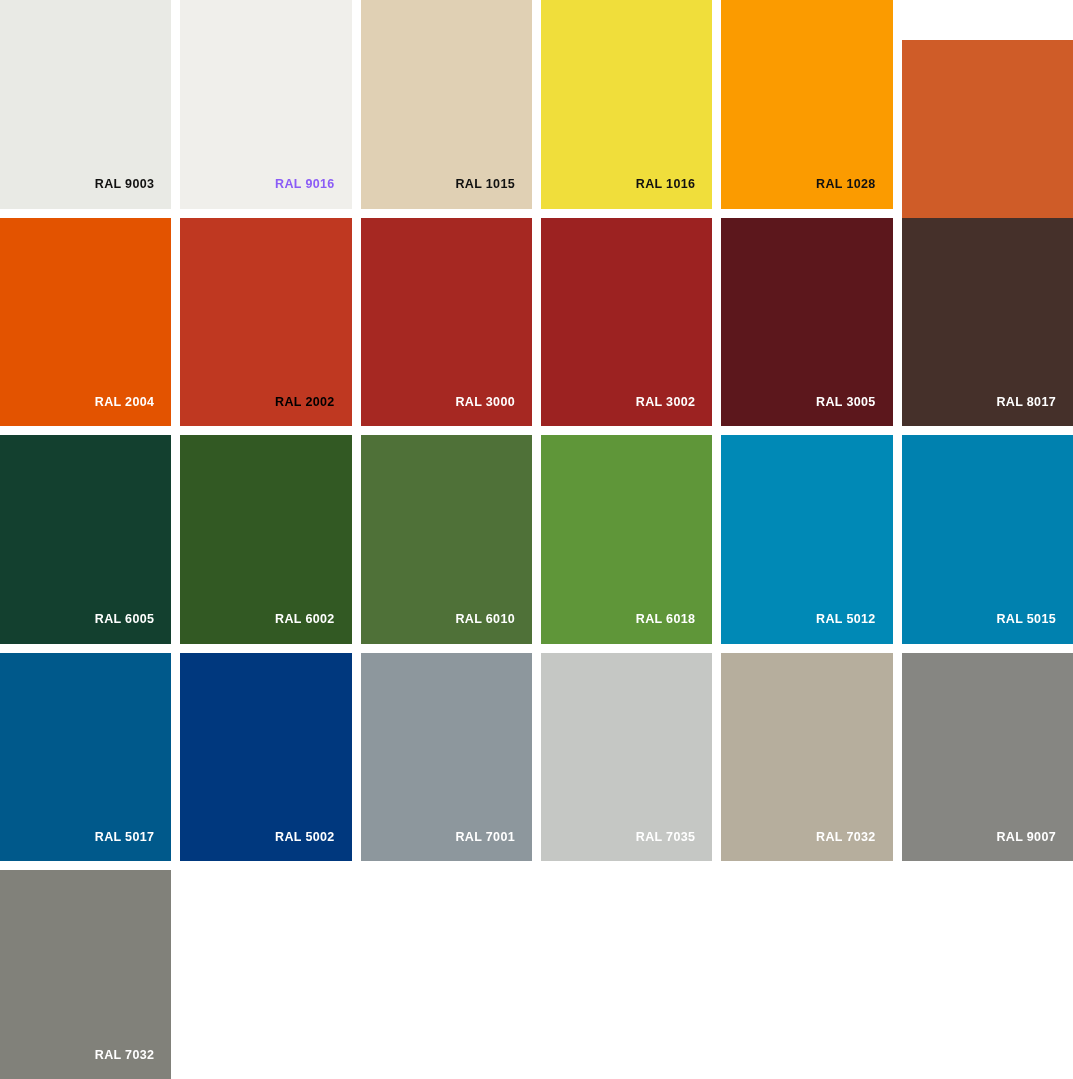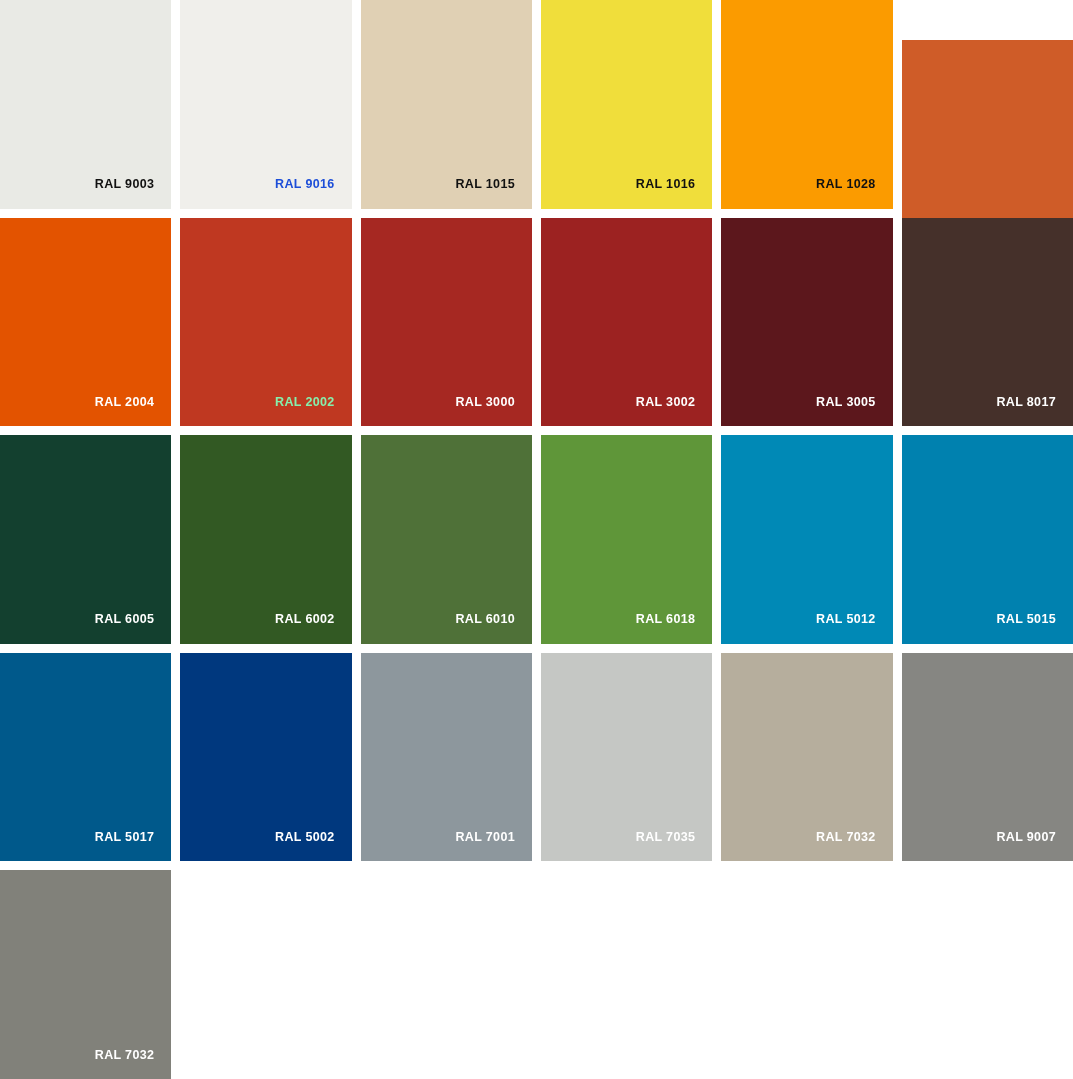--- a/index.html
+++ b/index.html
@@ -43,40 +43,40 @@
 </style>
 </head>
 <body>
 
 <div id="palette-grid">
 
   <div class="swatch" style="background-color: rgb(233, 234, 229);">
     <span class="swatch-label label-dark" style="color: rgb(17, 17, 17);">RAL 9003</span>
   </div>
   <div class="swatch" style="background-color: rgb(240, 239, 235);">
-    <span class="swatch-label label-dark" style="color: #1d4ed8;">RAL 9016</span>
+    <span class="swatch-label label-dark" style="color: #8b5cf6;">RAL 9016</span>
   </div>
   <div class="swatch" style="background-color: rgb(224, 208, 180);">
     <span class="swatch-label label-dark" style="color: rgb(17, 17, 17);">RAL 1015</span>
   </div>
   <div class="swatch" style="background-color: rgb(240, 222, 59);">
     <span class="swatch-label label-dark" style="color: rgb(17, 17, 17); padding-left: 16px;">RAL 1016</span>
   </div>
   <div class="swatch" style="background-color: rgb(251, 155, 0);">
     <span class="swatch-label label-dark" style="color: rgb(17, 17, 17);">RAL 1028</span>
   </div>
 
   <div class="swatch" style="background-color: rgb(207, 92, 40); margin-top: 40px;">
     <span class="swatch-label label-light" style="color: rgb(255, 255, 255);">RAL 2010</span>
   </div>
   <div class="swatch" style="background-color: rgb(227, 83, 0);">
     <span class="swatch-label label-light" style="color: rgb(255, 255, 255);">RAL 2004</span>
   </div>
   <div class="swatch" style="background-color: rgb(191, 56, 33);">
-    <span class="swatch-label label-light" style="color: #86efac;">RAL 2002</span>
+    <span class="swatch-label label-light" style="color: #000000;">RAL 2002</span>
   </div>
   <div class="swatch" style="background-color: rgb(166, 40, 34);">
     <span class="swatch-label label-light" style="color: rgb(255, 255, 255);">RAL 3000</span>
   </div>
   <div class="swatch" style="background-color: rgb(156, 34, 33);">
     <span class="swatch-label label-light" style="color: rgb(255, 255, 255);">RAL 3002</span>
   </div>
 
   <div class="swatch" style="background-color: rgb(92, 23, 28);">
     <span class="swatch-label label-light" style="color: rgb(255, 255, 255);">RAL 3005</span>

